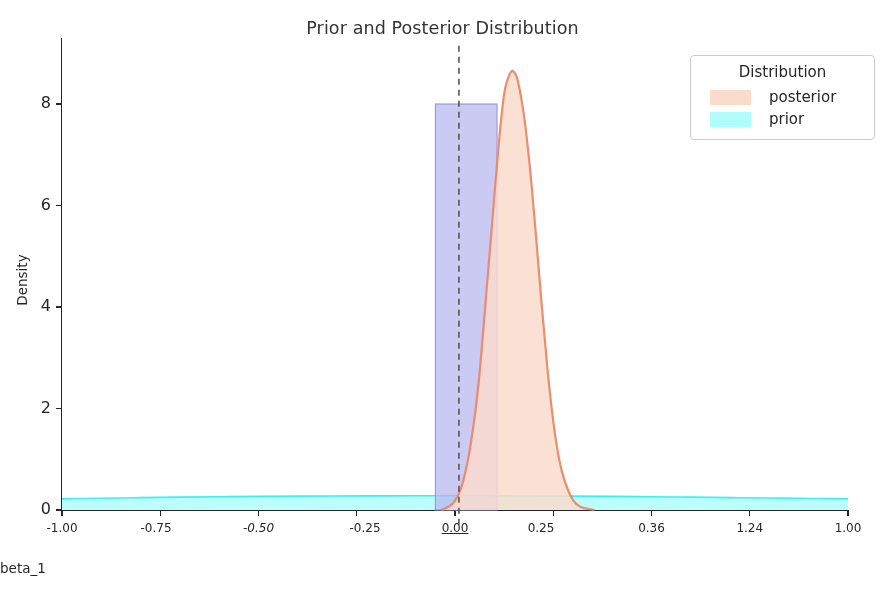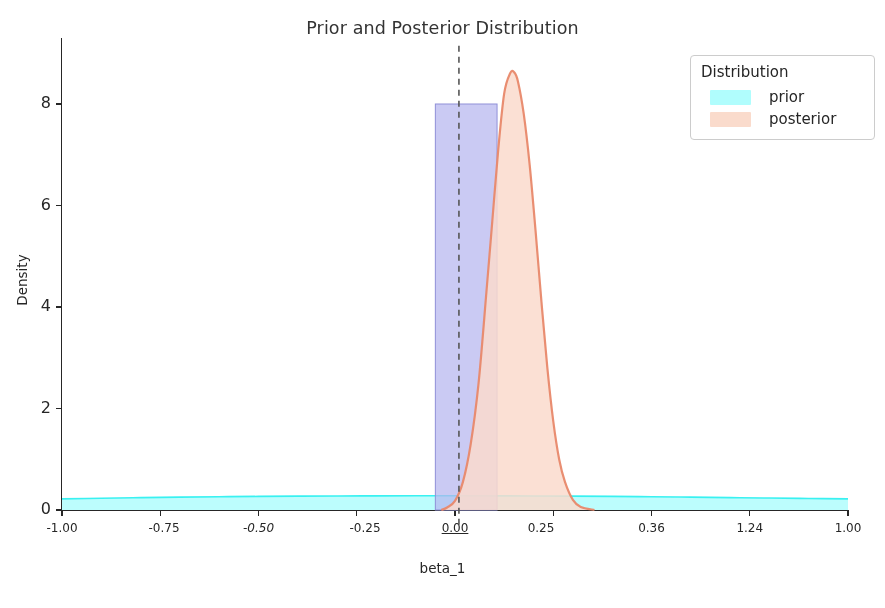--- a/index.html
+++ b/index.html
@@ -94,21 +94,20 @@
     margin-left: -45px;
     text-align: center;
     font-size: 12px;
     color: #262626;
   }
   #xaxis-label {
     position: absolute;
     left: 0;
     top: 560px;
     width: 885px;
-    text-align: center;
     font-size: 13.5px;
     color: #262626;
   }
   #yaxis-label {
     position: absolute;
     left: -18px;
     top: 272px;
     width: 80px;
     text-align: center;
     font-size: 13.5px;
@@ -124,21 +123,21 @@
     width: 185px;
     border: 1px solid #cccccc;
     border-radius: 4px;
     background: #ffffff;
     padding: 7px 10px 9px 10px;
     box-sizing: border-box;
   }
   #legend-title {
     font-size: 15px;
     color: #262626;
-    text-align: left;
+    text-align: center;
     margin-bottom: 5px;
   }
   .legend-row {
     display: flex;
     align-items: center;
     height: 22px;
   }
   .legend-swatch {
     width: 41px;
     height: 15px;
@@ -174,21 +173,21 @@
       <div class="ytick-label" style="top: 296px;">4</div>
       <div class="ytick-mark" style="top: 204.85px;"></div>
       <div class="ytick-label" style="top: 194.5px;">6</div>
       <div class="ytick-mark" style="top: 103.35px;"></div>
       <div class="ytick-label" style="top: 93px;">8</div>
     </div>
   <div id="xtick-container">
       <div class="xtick-mark" style="left: 61.35px;"></div>
       <div class="xtick-label" style="left: 62px;">-1.00</div>
       <div class="xtick-mark" style="left: 159.6px;"></div>
-      <div class="xtick-label" style="left: 164px;">-0.75</div>
+      <div class="xtick-label" style="left: 156px;">-0.75</div>
       <div class="xtick-mark" style="left: 257.85px;"></div>
       <div class="xtick-label" style="left: 258.5px; font-style: italic;">-0.50</div>
       <div class="xtick-mark" style="left: 356.1px;"></div>
       <div class="xtick-label" style="left: 365px;">-0.25</div>
       <div class="xtick-mark" style="left: 454.35px;"></div>
       <div class="xtick-label" style="left: 455px; text-decoration: underline;">0.00</div>
       <div class="xtick-mark" style="left: 552.6px;"></div>
       <div class="xtick-label" style="left: 541px;">0.25</div>
       <div class="xtick-mark" style="left: 650.85px;"></div>
       <div class="xtick-label" style="left: 651.5px;">0.36</div>
@@ -211,22 +210,22 @@
         <path id="posterior-path" d="M 379.25 472.00 C 380.23 471.58, 382.85 470.98, 385.14 469.46 C 387.43 467.94, 390.38 467.09, 393.00 462.87 C 395.62 458.64, 398.24 453.56, 400.86 444.09 C 403.48 434.61, 406.10 422.52, 408.72 406.02 C 411.34 389.53, 413.96 370.50, 416.58 345.13 C 419.20 319.75, 422.15 280.84, 424.44 253.78 C 426.73 226.71, 428.37 206.41, 430.33 182.72 C 432.30 159.04, 434.26 132.82, 436.23 111.68 C 438.20 90.53, 440.16 68.54, 442.13 55.85 C 444.09 43.16, 446.38 39.19, 448.02 35.55 C 449.66 31.91, 450.64 32.76, 451.95 34.03 C 453.26 35.30, 454.24 36.14, 455.88 43.16 C 457.52 50.18, 459.81 62.19, 461.78 76.15 C 463.74 90.11, 465.70 107.45, 467.67 126.90 C 469.63 146.35, 471.60 170.04, 473.57 192.88 C 475.53 215.71, 477.50 241.09, 479.46 263.93 C 481.42 286.76, 483.39 310.02, 485.35 329.90 C 487.32 349.78, 489.28 367.96, 491.25 383.19 C 493.22 398.41, 495.18 411.10, 497.15 421.25 C 499.11 431.40, 500.75 437.32, 503.04 444.09 C 505.33 450.85, 508.28 457.71, 510.90 461.85 C 513.52 465.99, 515.16 467.26, 518.76 468.95 C 522.36 470.65, 530.22 471.49, 532.51 472.00 L 532.51 472.00 L 379.25 472.00 Z" fill="#fadbcc" fill-opacity="0.85"></path>
         <path id="posterior-line" fill="none" d="M 379.25 472.00 C 380.23 471.58, 382.85 470.98, 385.14 469.46 C 387.43 467.94, 390.38 467.09, 393.00 462.87 C 395.62 458.64, 398.24 453.56, 400.86 444.09 C 403.48 434.61, 406.10 422.52, 408.72 406.02 C 411.34 389.53, 413.96 370.50, 416.58 345.13 C 419.20 319.75, 422.15 280.84, 424.44 253.78 C 426.73 226.71, 428.37 206.41, 430.33 182.72 C 432.30 159.04, 434.26 132.82, 436.23 111.68 C 438.20 90.53, 440.16 68.54, 442.13 55.85 C 444.09 43.16, 446.38 39.19, 448.02 35.55 C 449.66 31.91, 450.64 32.76, 451.95 34.03 C 453.26 35.30, 454.24 36.14, 455.88 43.16 C 457.52 50.18, 459.81 62.19, 461.78 76.15 C 463.74 90.11, 465.70 107.45, 467.67 126.90 C 469.63 146.35, 471.60 170.04, 473.57 192.88 C 475.53 215.71, 477.50 241.09, 479.46 263.93 C 481.42 286.76, 483.39 310.02, 485.35 329.90 C 487.32 349.78, 489.28 367.96, 491.25 383.19 C 493.22 398.41, 495.18 411.10, 497.15 421.25 C 499.11 431.40, 500.75 437.32, 503.04 444.09 C 505.33 450.85, 508.28 457.71, 510.90 461.85 C 513.52 465.99, 515.16 467.26, 518.76 468.95 C 522.36 470.65, 530.22 471.49, 532.51 472.00" stroke="#e8886a" stroke-width="2.2" stroke-linejoin="round" stroke-opacity="0.95"></path>
       </g>
       <line id="ref-line" x1="396.93" x2="396.93" y1="7.637499999999989" y2="488.7475" stroke="#555555" stroke-width="1.6" stroke-dasharray="6,5"></line>
     </svg>
   </div>
 
   <div id="legend">
     <div id="legend-title">Distribution</div>
     <div class="legend-row">
+      <span class="legend-swatch" id="sw1" style="background: rgb(250, 219, 204);"></span>
+      <span class="legend-label">posterior</span>
+    </div>
+    <div class="legend-row">
       <span class="legend-swatch" id="sw0" style="background: rgb(176, 253, 253);"></span>
       <span class="legend-label">prior</span>
     </div>
-    <div class="legend-row">
-      <span class="legend-swatch" id="sw1" style="background: rgb(250, 219, 204);"></span>
-      <span class="legend-label">posterior</span>
-    </div>
   </div>
 
 </div>
 
 </body></html>

